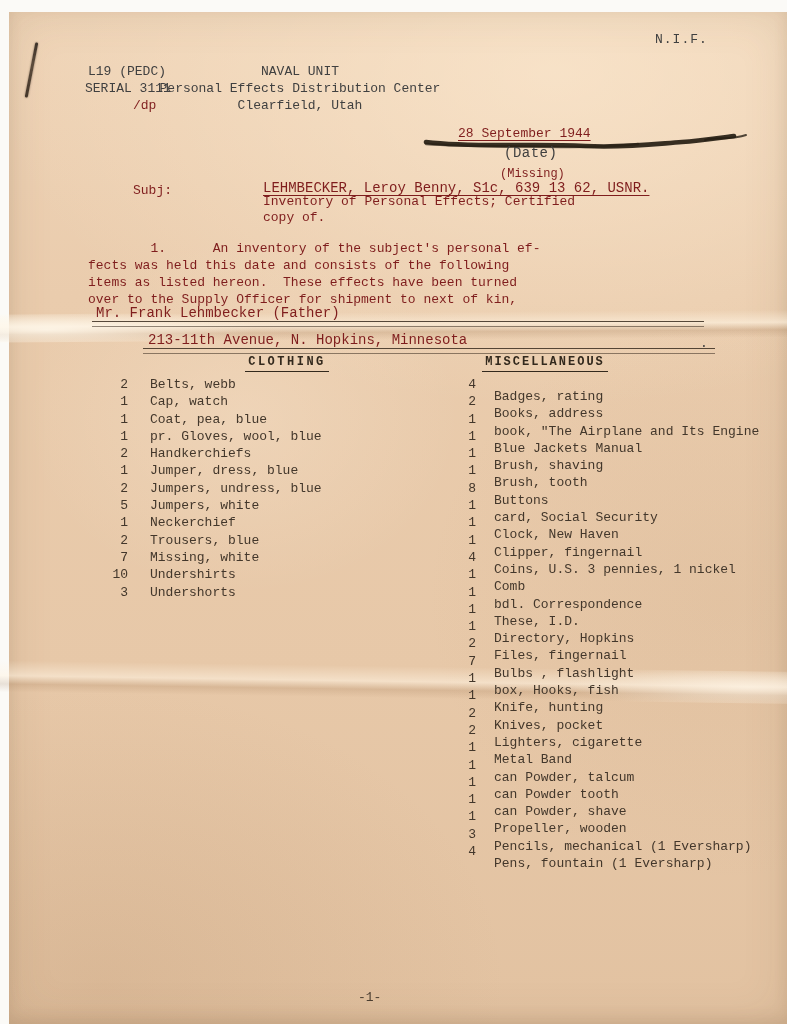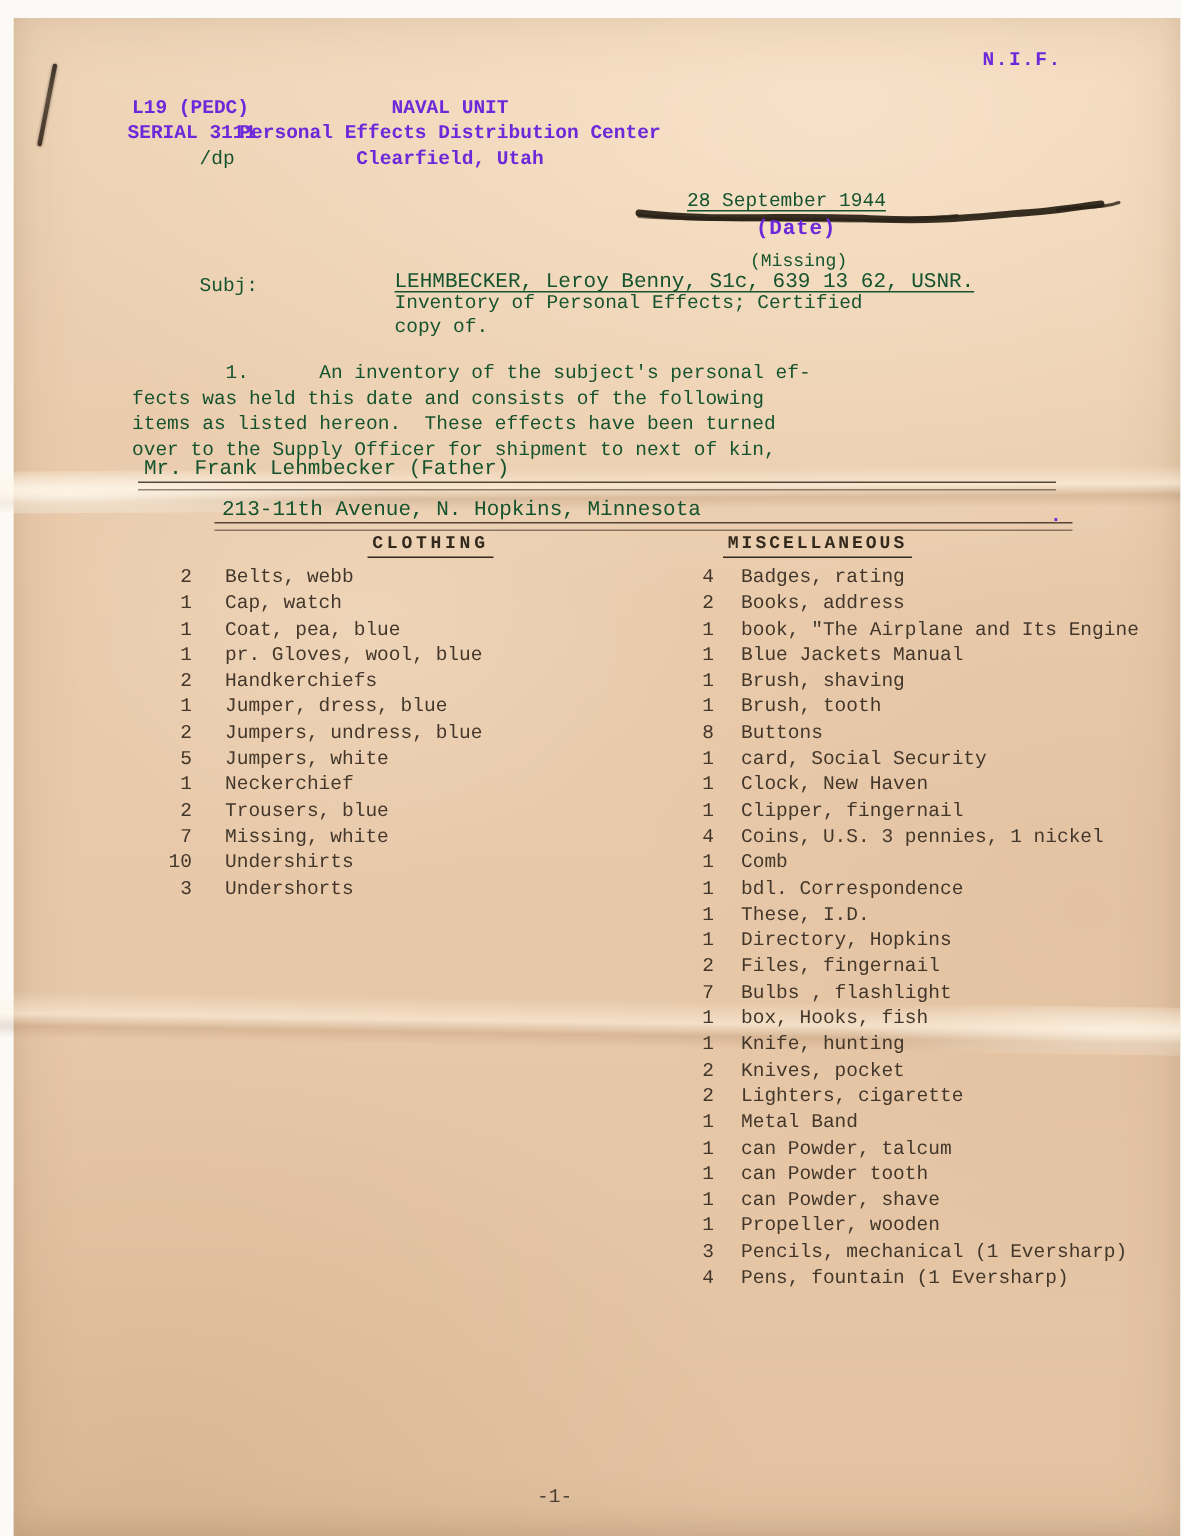--- a/index.html
+++ b/index.html
@@ -12,34 +12,34 @@
   .paper {
     position:absolute; left:9px; top:12px; right:0; bottom:0;
     background:
       radial-gradient(120% 55% at 70% 6%, rgba(255,238,214,.55), transparent 60%),
       radial-gradient(80% 45% at 12% 96%, rgba(168,126,88,.16), transparent 65%),
       radial-gradient(55% 40% at 92% 58%, rgba(180,140,100,.10), transparent 70%),
       radial-gradient(40% 25% at 30% 40%, rgba(255,240,220,.25), transparent 70%),
       linear-gradient(180deg,#efd4b7 0%,#eaccad 28%,#e7c8a8 65%,#e2c2a1 100%);
     box-shadow: inset 0 0 45px rgba(115,82,52,.14), inset 0 -6px 14px rgba(110,78,50,.12);
   }
-  .t { position:absolute; white-space:pre; color:#14532d; font-size:13px; line-height:15px; }
-  .b { font-weight:bold; color:#6d28d9; }
+  .t { position:absolute; white-space:pre; color:#7f1d1d; font-size:13px; line-height:15px; }
+  .b { font-weight:normal; color:#404040; }
   .small { font-size:14px; }
   .center { text-align:center; }
   .u { text-decoration:underline; text-underline-offset:3px; text-decoration-thickness:1px; }
   .colhead { position:absolute; text-align:center; font-weight:bold; color:#33291d; font-size:12px; }
   .colhead span { display:inline-block; border-bottom:1.6px solid #33291d; padding:0 3px 2px 3px; }
   .list { position:absolute; }
   .row { display:flex; height:17.3px; line-height:17.3px; font-size:13px; color:#43372b; white-space:pre; }
   .qty { display:inline-block; text-align:right; }
   .clothing .qty { width:128px; }
   .clothing .desc { padding-left:22px; }
   .misc .qty { width:126px; }
-  .misc .desc { padding-left:18px; }
+  .misc .desc { padding-left:18px;margin-top:12px; }
   .sign-line {
     position:absolute; height:4px;
     border-top:1.7px solid rgba(58,45,32,.85);
     border-bottom:1.2px solid rgba(58,45,32,.55);
   }
   .fold { position:absolute; left:-10px; right:-10px; pointer-events:none; }
   .fold-a {
     top:312px; height:28px; transform:rotate(-0.35deg);
     background:
       radial-gradient(40% 110% at 7% 55%, rgba(255,248,235,.85), transparent 65%),

